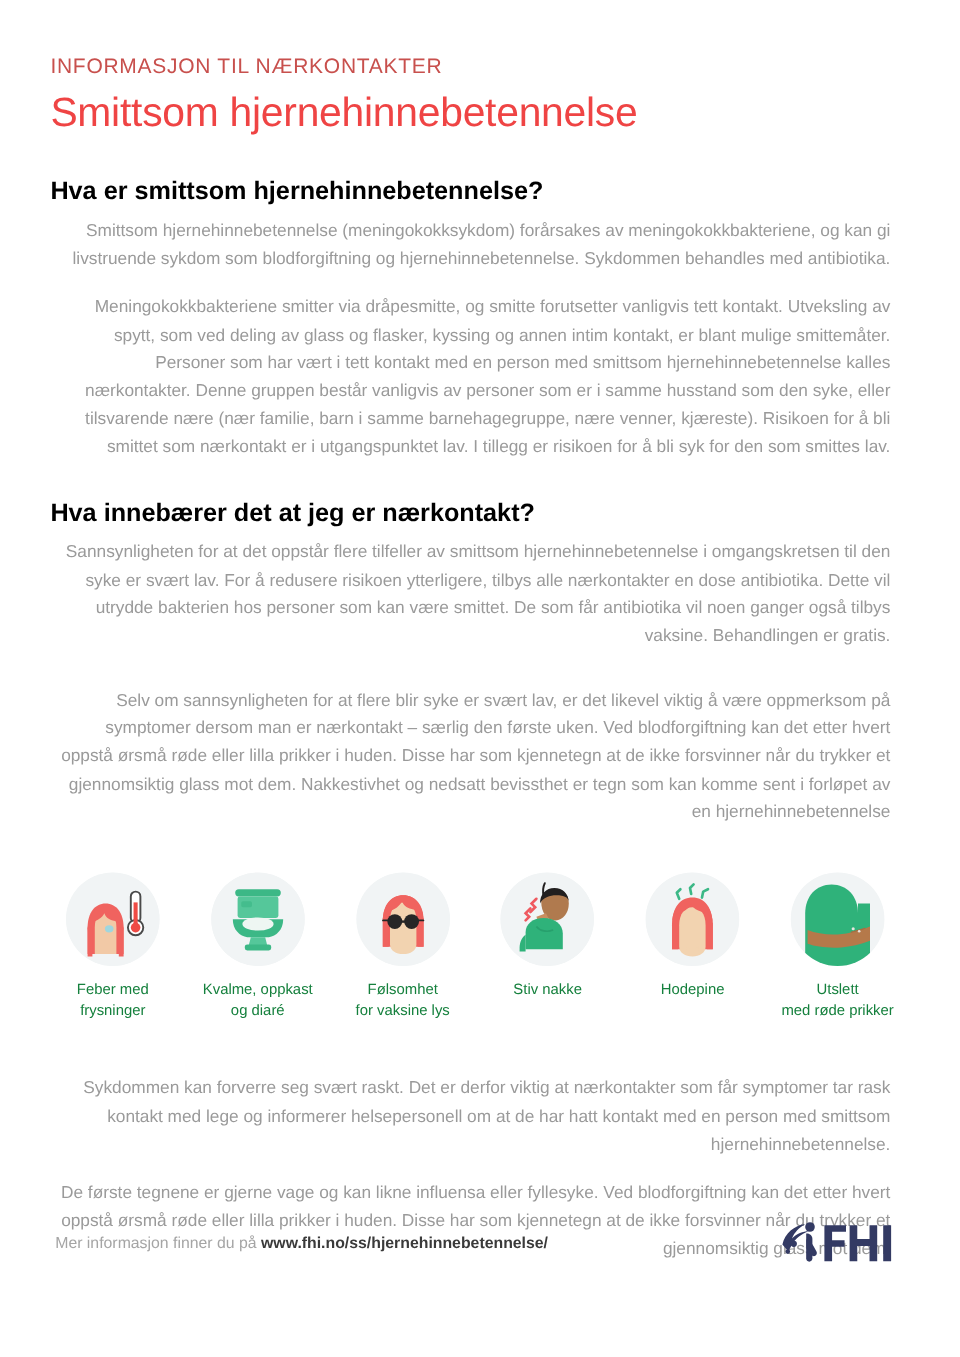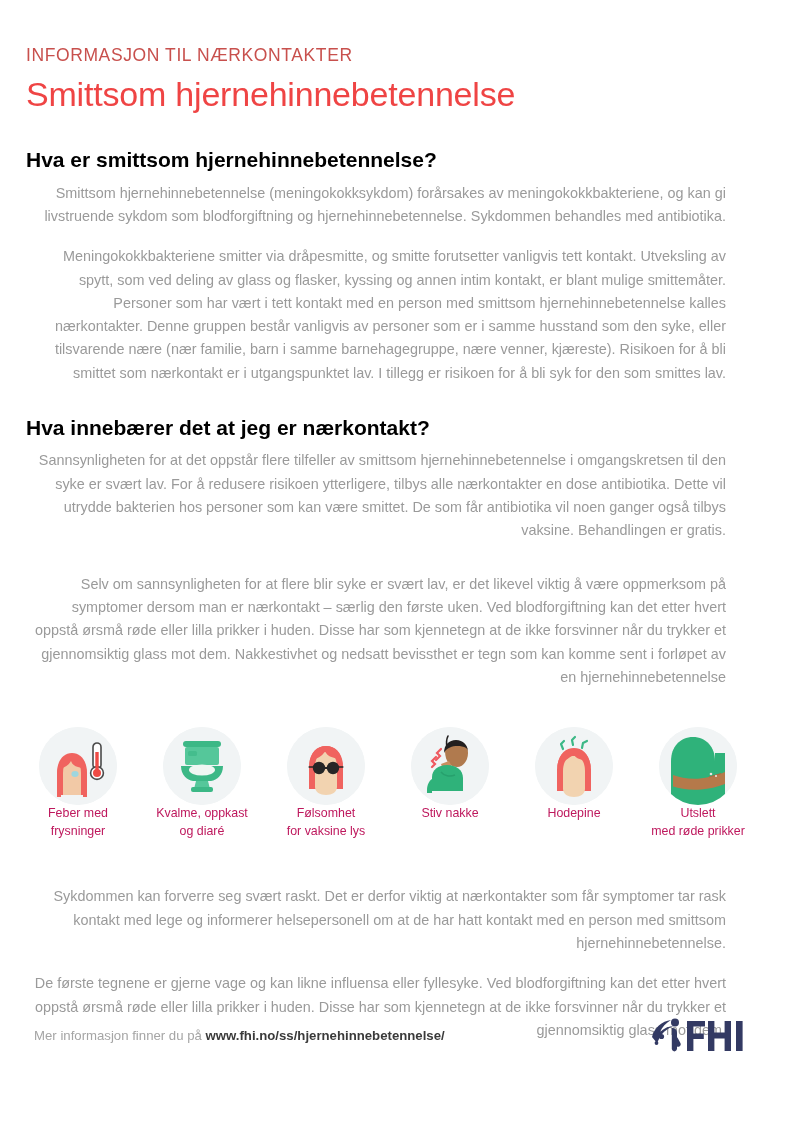--- a/index.html
+++ b/index.html
@@ -13,21 +13,21 @@
     height: 1131px;
     font-family: "Liberation Sans", sans-serif;
     color: #8c8c8c;
     position: relative;
     overflow: hidden;
   }
   .page {
     width: 800px;
     height: 1093px;
     box-sizing: border-box;
-    padding: 46px 50px 0 26px;
+    padding: 46px 50px 0 42px;
     position: relative;
   }
 
   
   .eyebrow {
     color: #c8504d;
     font-size: 17.5px;
     letter-spacing: 0.6px;
     font-weight: 400;
     margin: 0 0 10px 0;
@@ -78,34 +78,35 @@
   .sym-circle {
     width: 78px;
     height: 78px;
     border-radius: 50%;
     background: #f1f4f5;
     overflow: hidden;
     position: relative;
   }
   .sym-circle svg { display: block; width: 78px; height: 78px; }
   .sym-label {
+    margin-top: 11px;
     font-size: 12.4px;
     line-height: 1.45;
-    color: #be185d;
+    color: #15803d;
     text-align: center;
     white-space: pre-line;
   }
 
   
   .tail { margin-top: 44px; }
 
   
   .footer {
     position: absolute;
-    left: 34px;
+    left: 46px;
     right: 46px;
     bottom: 38px;
     display: flex;
     align-items: center;
     justify-content: space-between;
   }
   .footer-text {
     font-size: 13.2px;
     color: #a5a5a5;
   }

